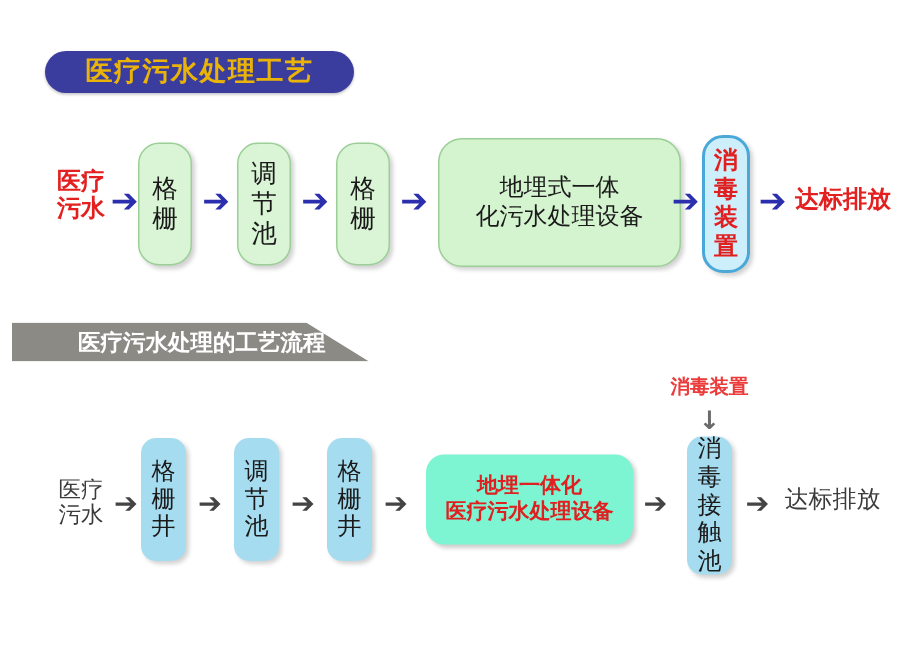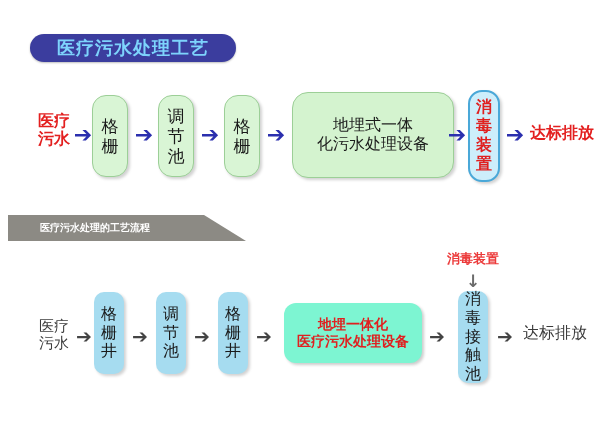--- a/index.html
+++ b/index.html
@@ -23,21 +23,21 @@
     width: 206px;
     height: 28px;
     background: #3b3d9e;
     border-radius: 14px;
     display: flex;
     align-items: center;
     justify-content: center;
     box-shadow: 0 1px 2px rgba(0,0,0,0.25);
   }
   .title-banner span {
-    color: #7dd3fc;
+    color: #eab308;
     font-size: 18px;
     font-weight: bold;
     letter-spacing: 1px;
     font-family: "DejaVu Sans", "Liberation Sans", sans-serif;
     line-height: 1;
   }
 
   
   .ribbon-banner {
     position: absolute;
@@ -46,23 +46,23 @@
     width: 238px;
     height: 26px;
     background: #8c8a84;
     display: flex;
     align-items: center;
     -webkit-clip-path: polygon(0 0, 196px 0, 238px 26px, 0 26px);
     clip-path: polygon(0 0, 196px 0, 238px 26px, 0 26px);
   }
   .ribbon-banner span {
     color: #ffffff;
-    font-size: 10px;
-    font-weight: bold;
-    margin-left: 32px;
+    font-size: 15px;
+    font-weight: bold;
+    margin-left: 44px;
     font-family: "DejaVu Serif", "Liberation Serif", serif;
     line-height: 1;
   }
 
   
   .node {
     position: absolute;
     box-sizing: border-box;
     display: flex;
     flex-direction: column;

